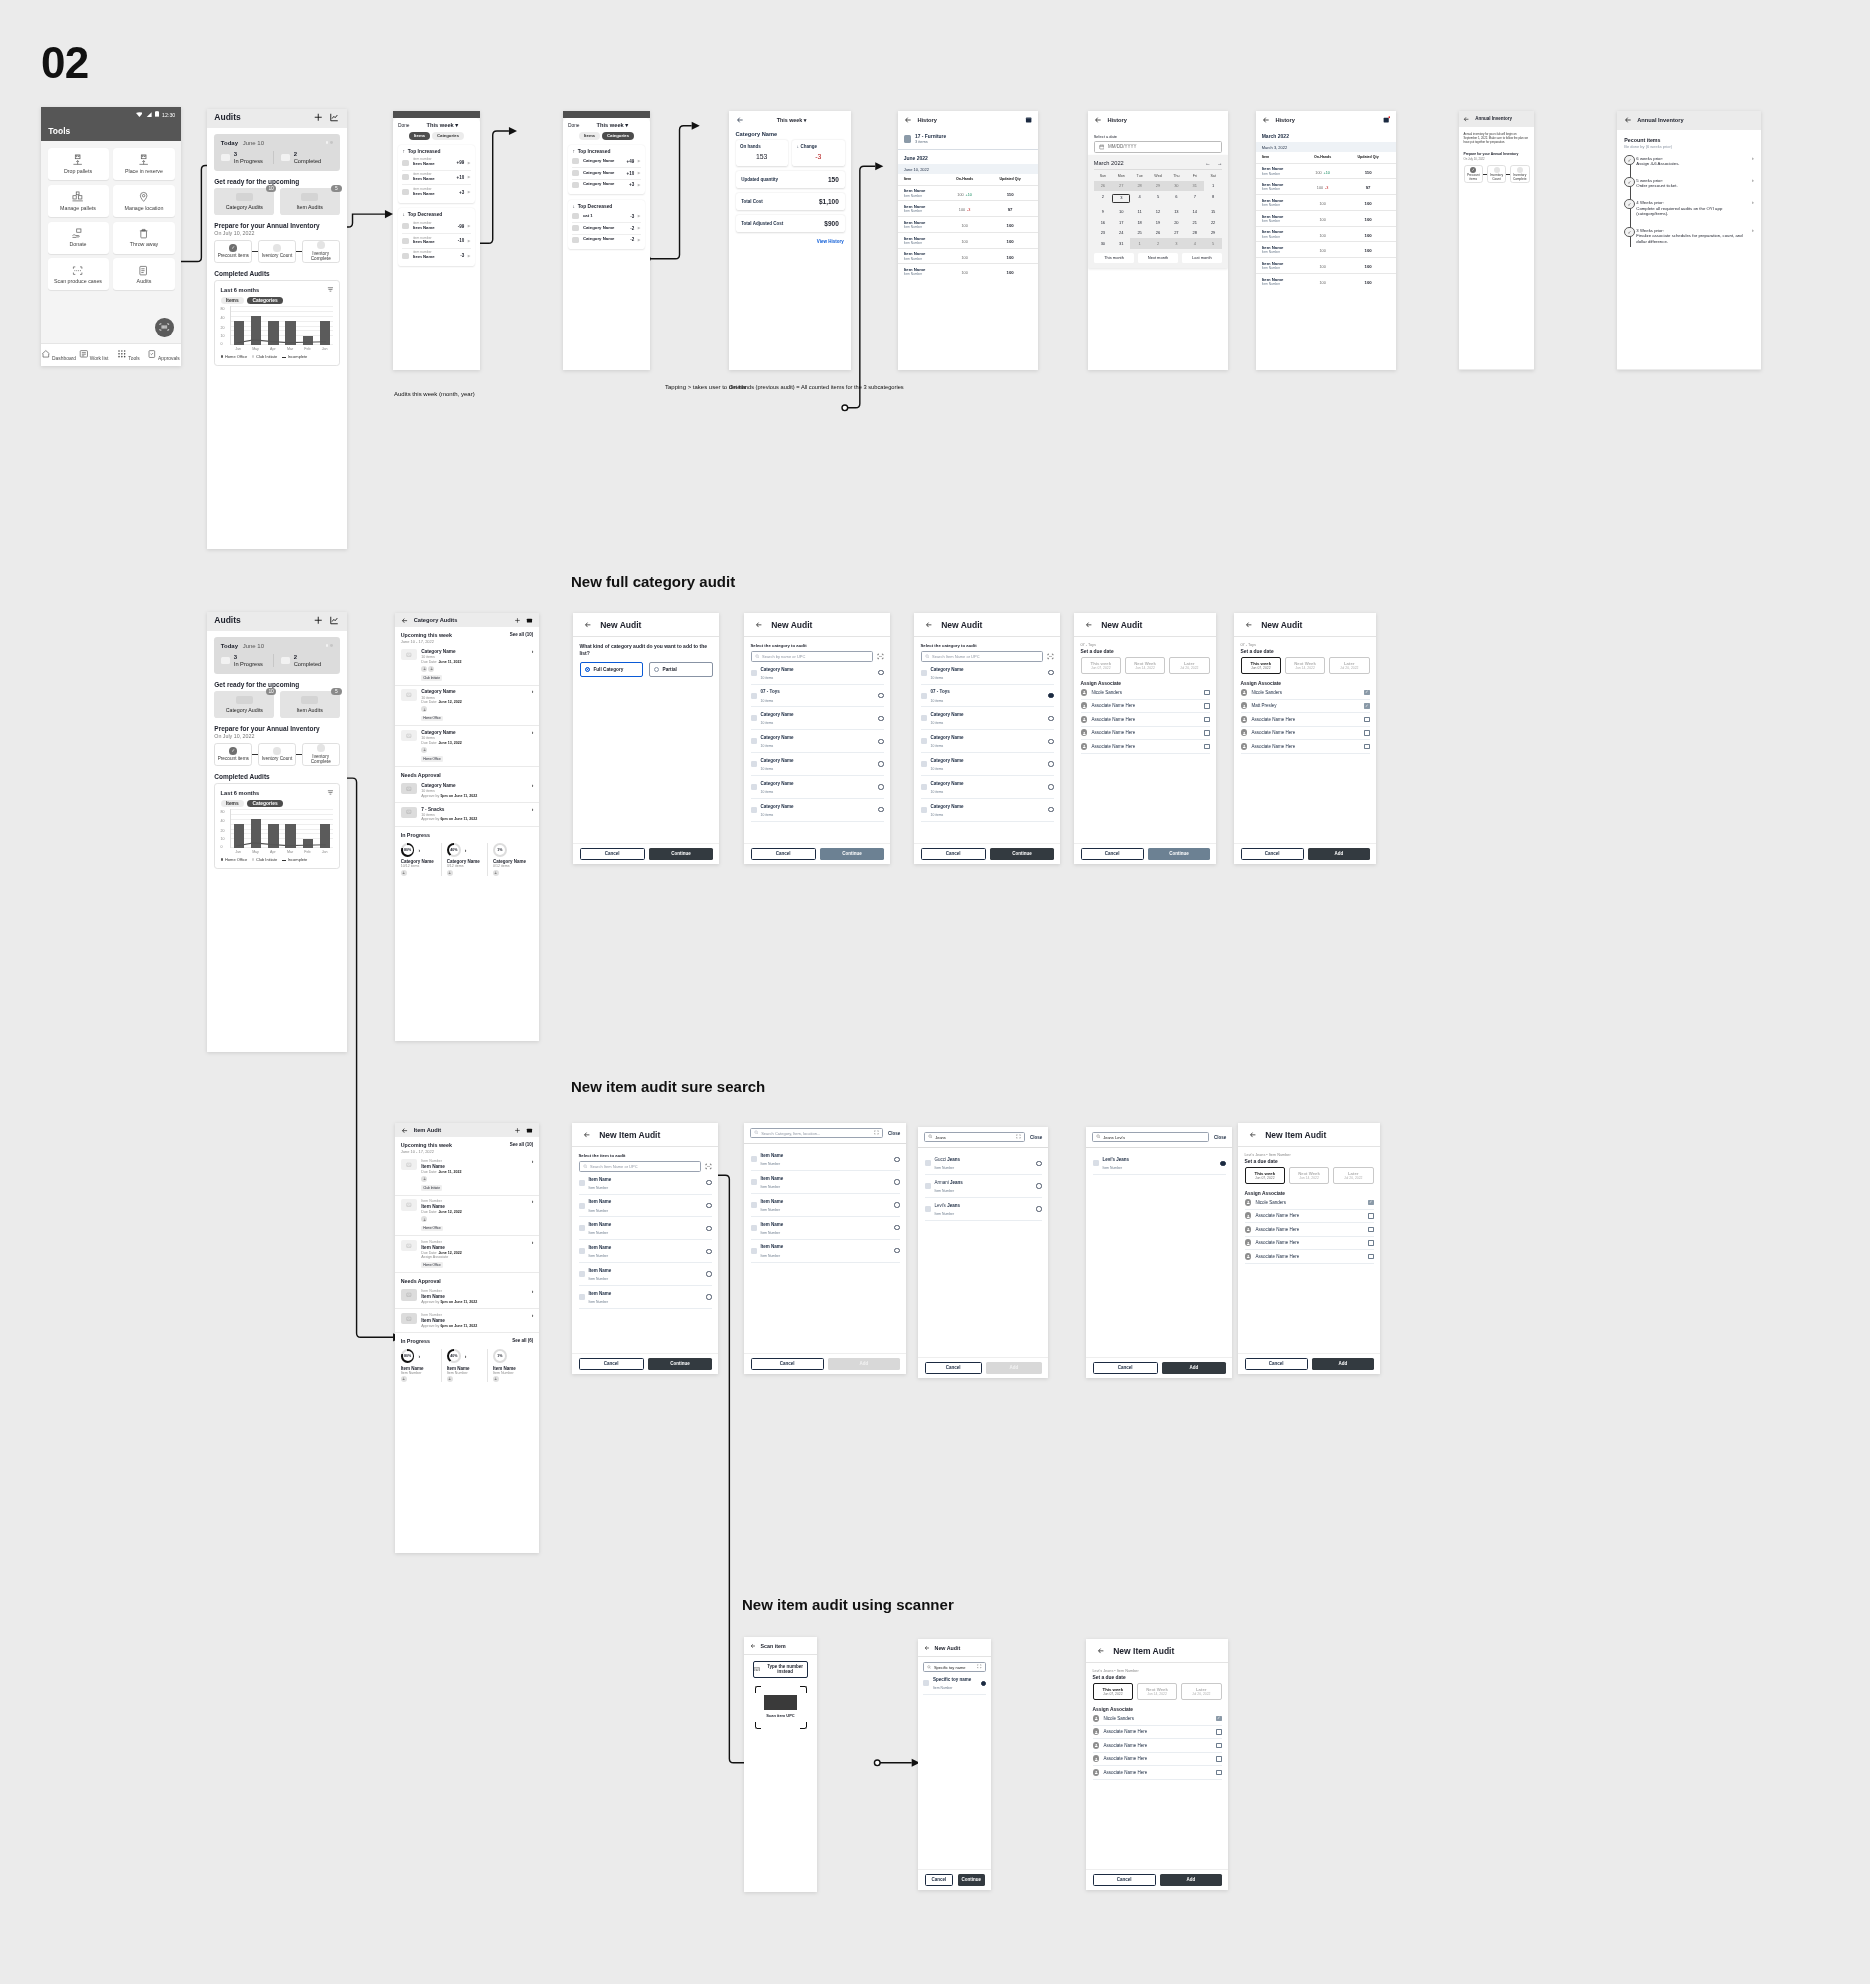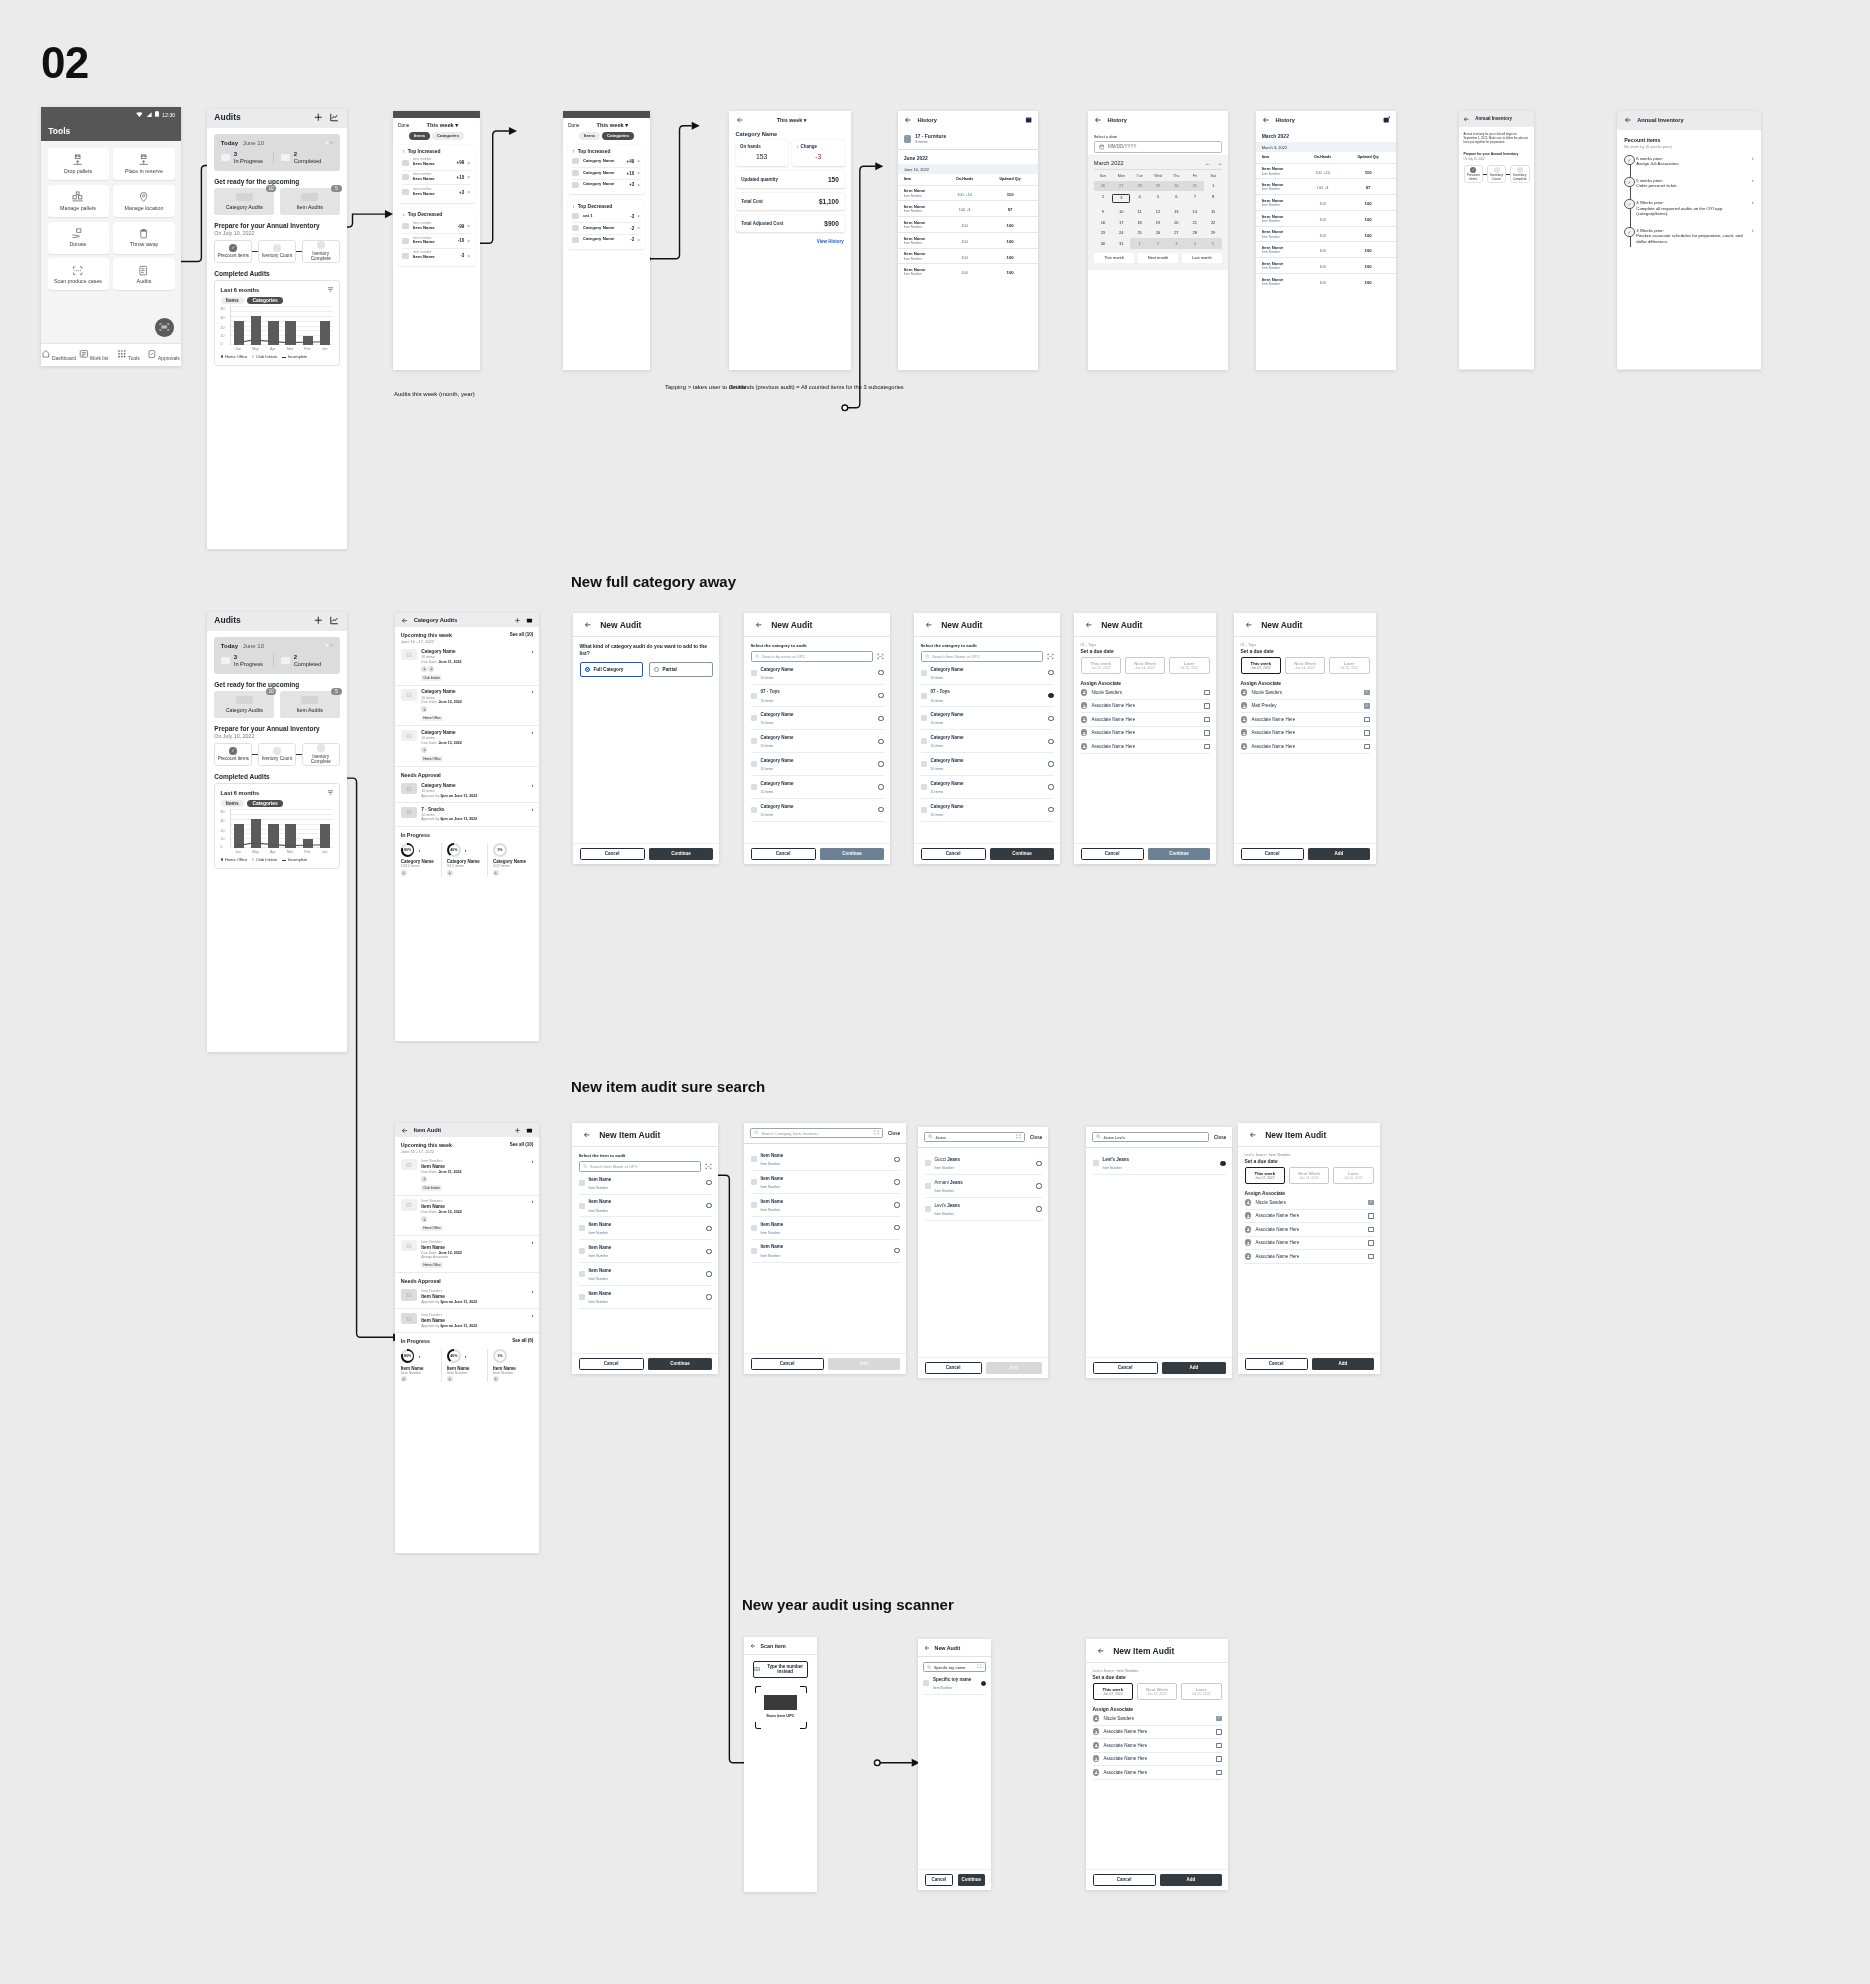--- a/index.html
+++ b/index.html
@@ -1196,21 +1196,21 @@
       <div class="pc-item">
         <div class="pc-chk">✓</div>
         <div class="pc-tx" style="white-space:pre-line">3 Weeks prior:
 Finalize associate schedules for preparation, count, and dollar difference.</div>
         <div class="pc-ch">›</div>
       </div>
     </div>
   </div>
 </div>
 
-<div class="abs section-heading" style="left:571px; top:573px;">New full category away</div>
+<div class="abs section-heading" style="left:571px; top:573px;">New full category audit</div>
 
 <div class="phone audits-dash" style="left:207px; top:612px; height:440px; background:#ebebeb;">
   <div class="ad-head">
     <span class="t">Audits</span>
     <span style="flex:1"></span>
     <span class="ico">
         <svg viewBox="0 0 24 24" stroke="#111" stroke-width="2">
           <path d="M12 4v16M4 12h16"></path>
         </svg>
       </span>
@@ -2319,21 +2319,21 @@
           <span class="cbox"></span>
         </div>
     </div>
     <div class="wz-foot">
       <div class="btn ghost">Cancel</div>
       <div class="btn dark">Add</div>
     </div>
   </div>
 </div>
 
-<div class="abs section-heading" style="left:742px; top:1596px;">New year audit using scanner</div>
+<div class="abs section-heading" style="left:742px; top:1596px;">New item audit using scanner</div>
 
 <div class="phone sheet" style="left:744px; top:1637px; width:73px; height:255px;">
   <div class="scr-head" style="height:18px;font-size:5.3px;padding:0 5.7px;gap:4.9px">
     <span class="ico" style="width:6px;height:6px">
         <svg viewBox="0 0 24 24" stroke="#111" stroke-width="2.4" fill="none">
           <path d="M20 12H5M11 5l-6 7 6 7"></path>
         </svg>
       </span>
     <span>Scan item</span>
   </div>

